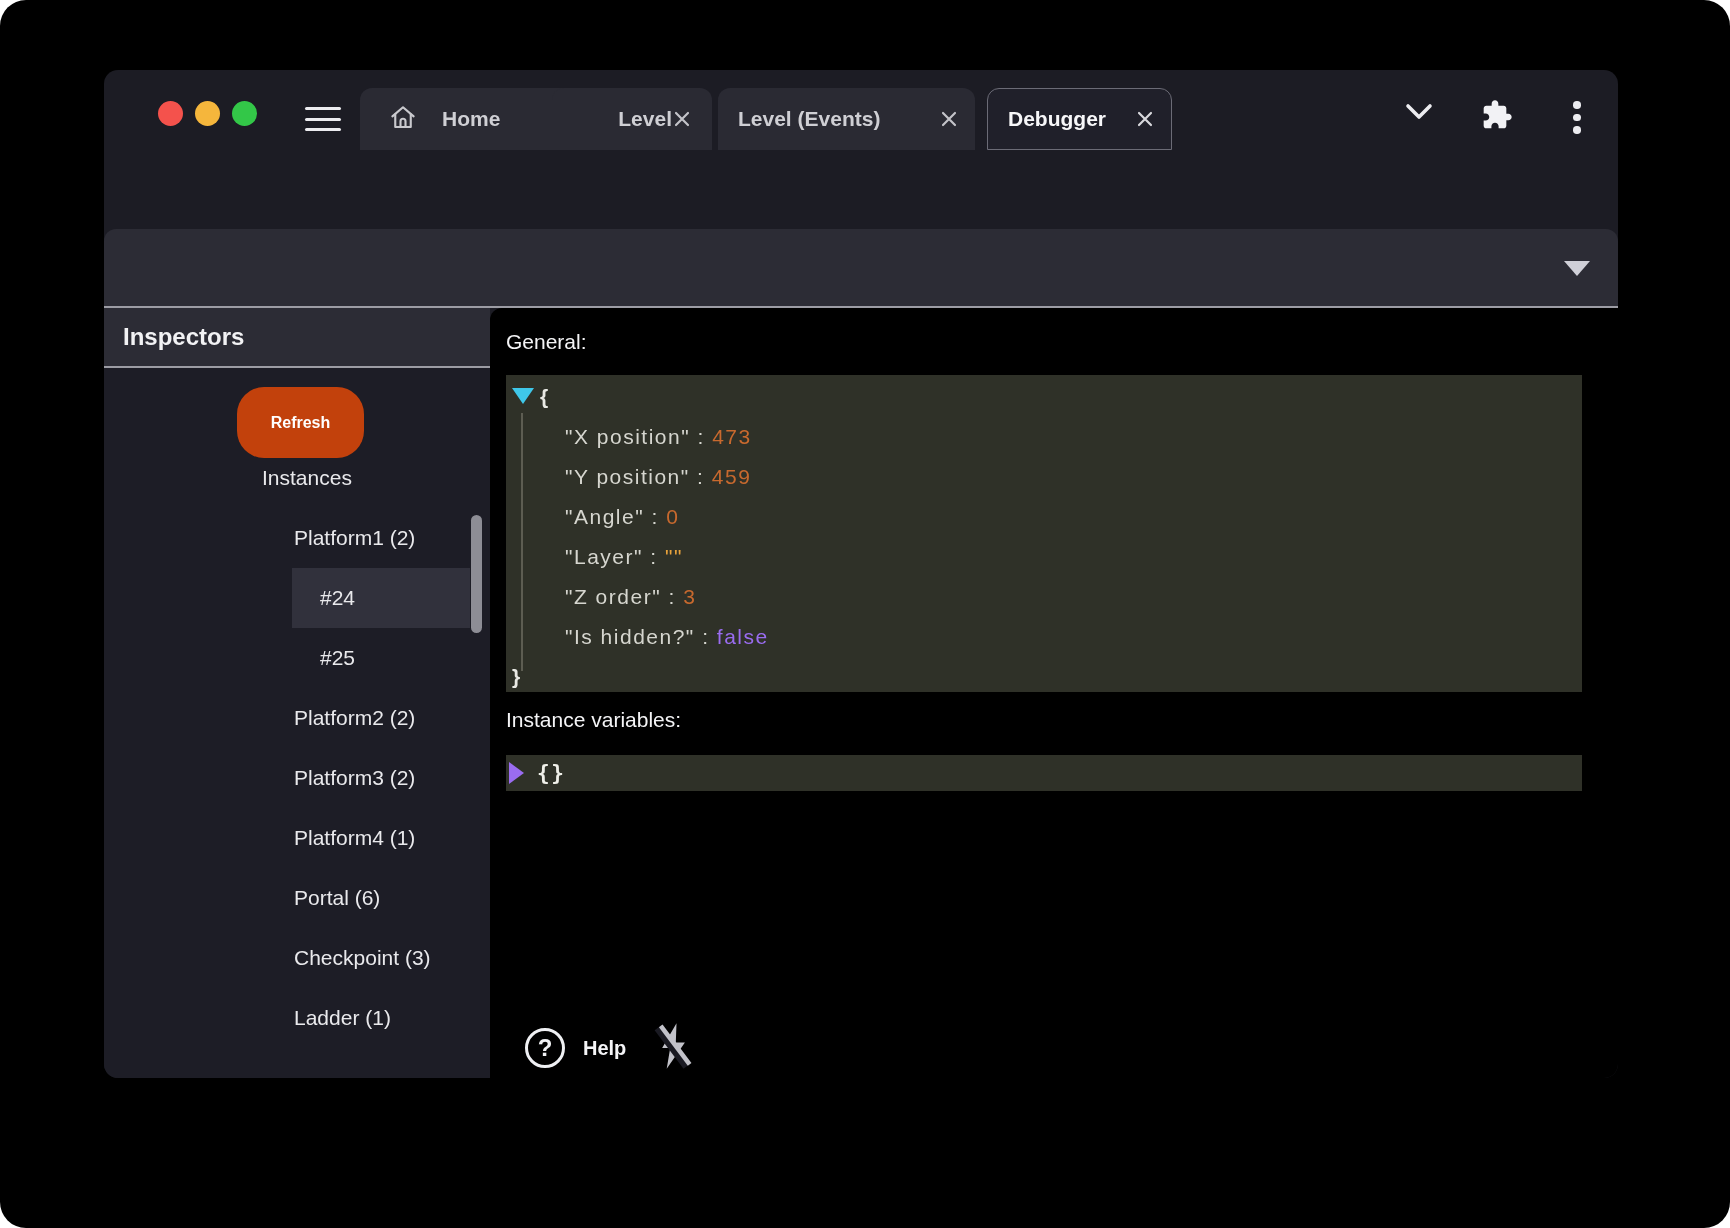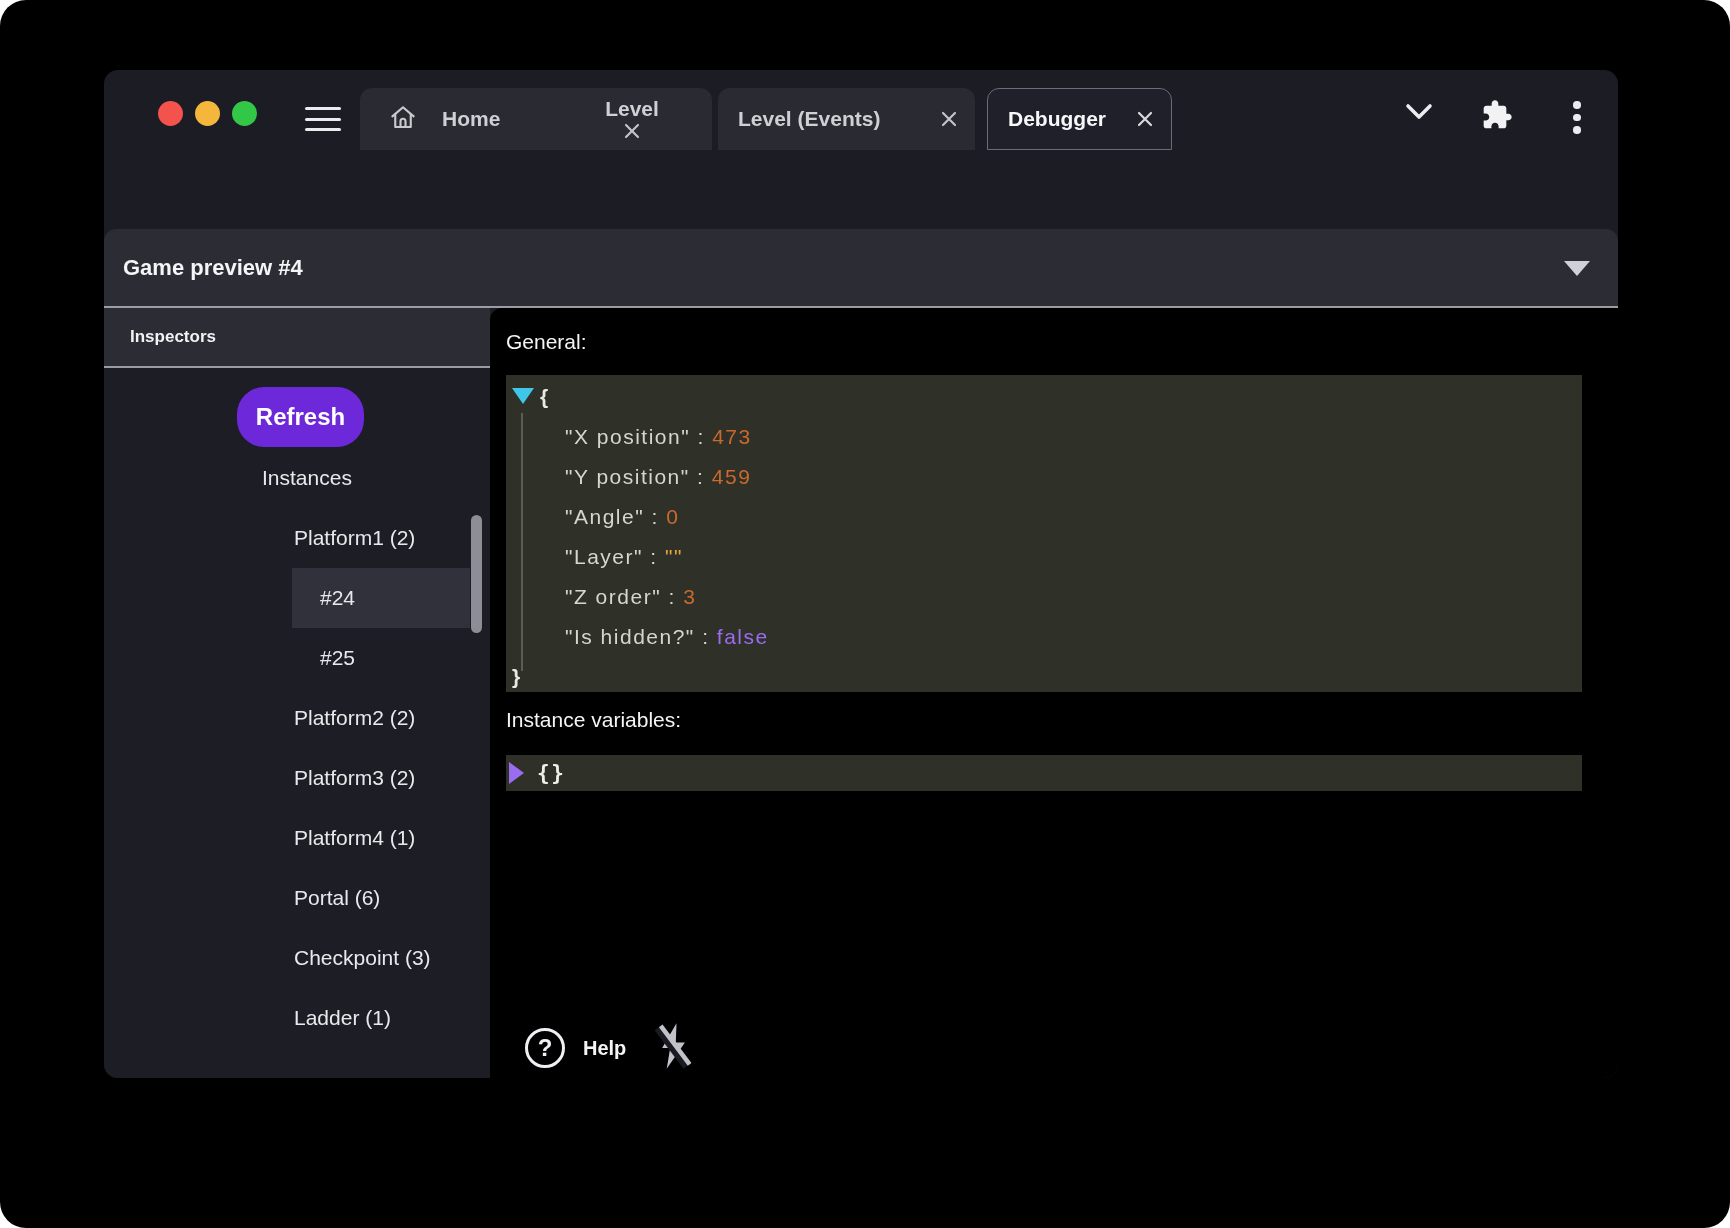--- a/index.html
+++ b/index.html
@@ -15,21 +15,21 @@
   .traffic{position:absolute;top:31px;width:25px;height:25px;border-radius:50%;}
   .t-red{left:54px;background:#f4524c;}
   .t-yellow{left:91px;background:#f5b63c;}
   .t-green{left:128px;background:#33c748;}
   .hamburger{position:absolute;left:201px;top:37px;width:36px;height:26px;cursor:pointer;}
   .hamburger i{display:block;height:3px;background:#ececf0;border-radius:2px;margin-bottom:7.5px;}
   .tab{position:absolute;top:18px;height:62px;background:#2a2a33;border-radius:12px 12px 0 0;
     display:flex;align-items:center;padding:0 20px;color:#cfcfd4;font-size:21px;font-weight:600;cursor:pointer;}
   .tab .lbl{white-space:nowrap;}
   .tab-home{left:256px;width:224px;padding-left:28px;gap:24px;}
-  .tab-level{left:448px;width:160px;justify-content:center;flex-direction:column;}
+  .tab-level{left:448px;width:160px;justify-content:flex-end;}
   .tab-levelev{left:614px;width:257px;justify-content:space-between;padding:0 16px 0 20px;}
   .tab-debugger{left:883px;width:185px;justify-content:space-between;padding:0 16px 0 20px;
     background:#20202a;border:1.5px solid #6b6b76;color:#f7f7f9;}
   .closex{width:20px;height:20px;flex:0 0 auto;cursor:pointer;}
   .tb-icon{position:absolute;cursor:pointer;}
   .tb-chevron{left:1301px;top:33px;}
   .tb-puzzle{left:1377px;top:29px;}
   .kebab{left:1468px;top:31px;width:10px;}
   .kebab i{display:block;width:7.5px;height:7.5px;border-radius:50%;background:#ececf0;margin:0 auto 5px auto;}
 
@@ -47,23 +47,23 @@
   .previewbar{position:absolute;left:0;top:159px;width:100%;height:79px;background:#2c2c35;
     border-radius:12px 12px 0 0;border-bottom:2px solid #9c9ca4;cursor:pointer;}
   .preview-title{position:absolute;left:19px;top:0;height:77px;line-height:77px;color:#f5f5f7;
     font-size:22px;font-weight:700;}
   .preview-caret{position:absolute;left:1460px;top:32px;width:0;height:0;
     border-left:13px solid transparent;border-right:13px solid transparent;border-top:15px solid #d0d0d8;}
 
   
   .sidebar{position:absolute;left:0;top:238px;width:386px;height:770px;background:#1d1d26;overflow:hidden;}
   .sb-header{position:absolute;left:0;top:0;width:100%;height:60px;background:#2c2c35;border-bottom:2px solid #9c9ca4;}
-  .sb-header span{display:block;margin-left:26px;line-height:58px;color:#f2f2f4;font-size:17px;font-weight:600;}
-  .refresh-btn{position:absolute;left:133px;top:79px;width:127px;height:60px;border:none;border-radius:27px;
-    background:#6d28d9;color:#fff;font-size:24px;font-weight:700;cursor:pointer;}
+  .sb-header span{display:block;margin-left:19px;line-height:58px;color:#f2f2f4;font-size:24px;font-weight:600;}
+  .refresh-btn{position:absolute;left:133px;top:79px;width:127px;height:71px;border:none;border-radius:27px;
+    background:#c2410c;color:#fff;font-size:16px;font-weight:700;cursor:pointer;}
   .tree{position:absolute;left:0;top:140px;width:100%;padding-left:48px;}
   .tree-item{position:relative;height:60px;line-height:60px;color:#e9e9ec;font-size:21px;cursor:pointer;white-space:nowrap;}
   .tree-item span{position:relative;z-index:1;}
   .lvl0{padding-left:110px;}
   .lvl1{padding-left:142px;}
   .lvl2{padding-left:168px;}
   .tree-item.selected::before{content:"";position:absolute;left:140px;right:20px;top:0;bottom:0;background:#31313c;}
   .sb-scrollbar{position:absolute;left:367px;top:207px;width:11px;height:118px;border-radius:6px;background:#8d8d95;cursor:grab;}
 
   .main{position:absolute;left:386px;top:238px;width:1128px;height:770px;background:#000000;border-radius:12px 0 0 0;overflow:hidden;}
@@ -181,21 +181,20 @@
       <div class="pause-btn">
         <span class="pause-bars">
             <i></i>
             <i></i>
           </span>
         <span class="pause-lbl">Pause</span>
       </div>
     </div>
 
     <div class="previewbar">
-      <span class="preview-title">Game preview #4</span>
       <span class="preview-caret"></span>
     </div>
 
     <div class="sidebar">
       <div class="sb-header">
         <span>Inspectors</span>
       </div>
       <button class="refresh-btn">Refresh</button>
 
       <div class="tree">

